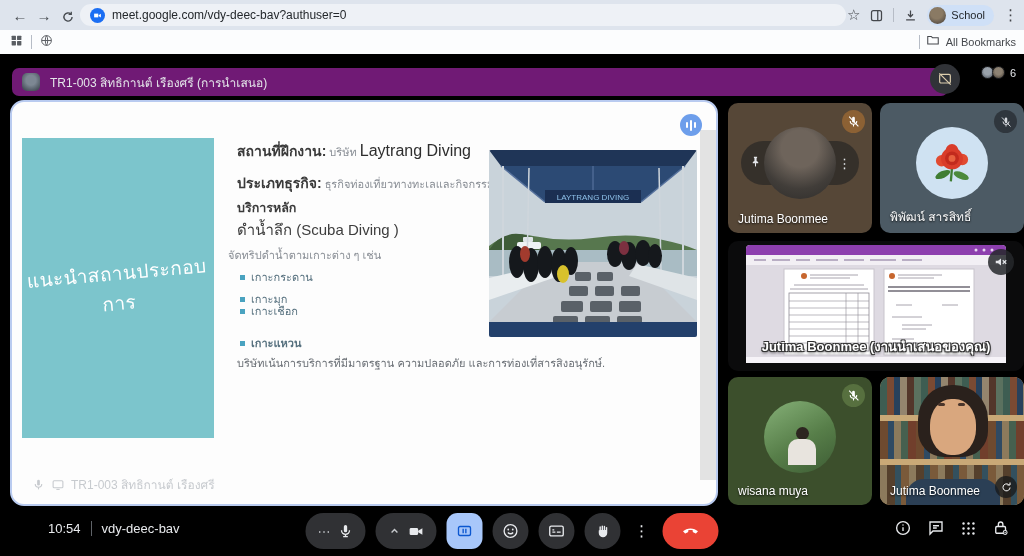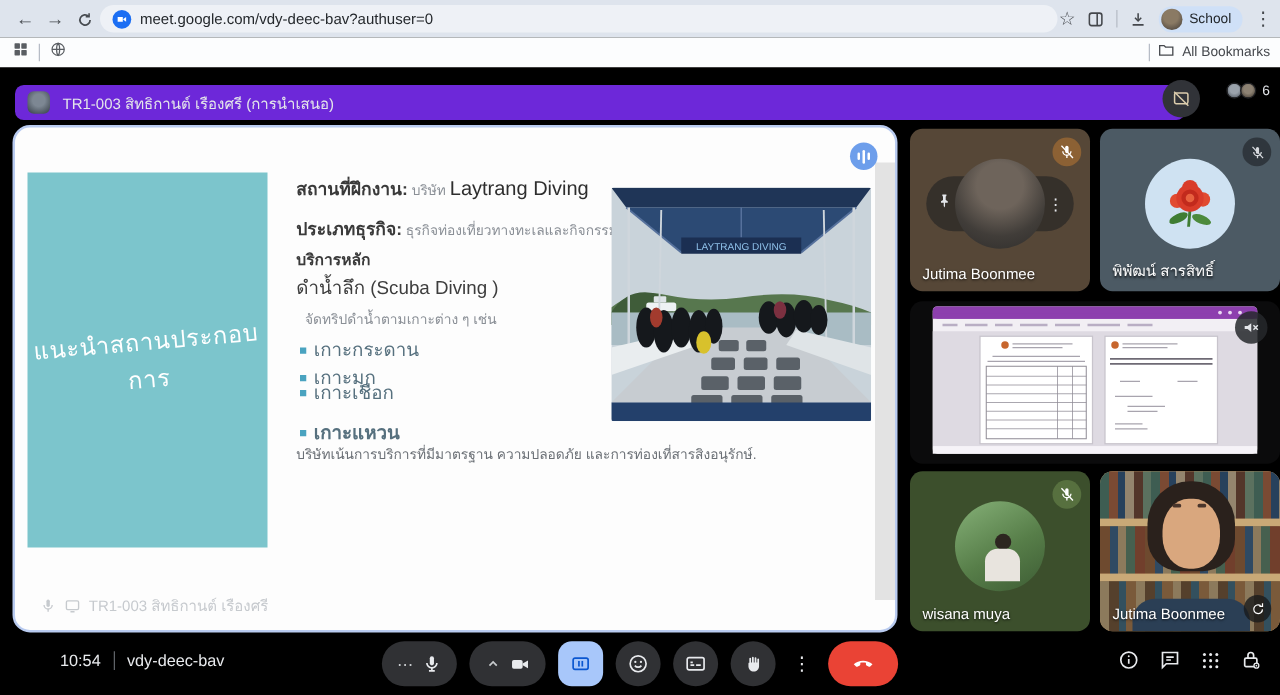--- a/index.html
+++ b/index.html
@@ -20,21 +20,21 @@
   .profile-chip { height:21px; background:#cfe0f7; border-radius:11px; display:flex; align-items:center; gap:5px; padding:0 9px 0 2px; cursor:pointer; }
   .profile-avatar { width:17px; height:17px; border-radius:50%; background:radial-gradient(circle at 45% 35%, #8a7a64 0 40%, #5d5348 75%); }
   .profile-name { font-size:11px; color:#1f2327; }
   .bookmarks { position:absolute; left:0; top:30px; width:1024px; height:24px; background:#fcfdfe; display:flex; align-items:center; }
   .bm-left { display:flex; align-items:center; gap:8px; padding-left:10px; }
   .bm-right { position:absolute; right:8px; top:0; height:24px; display:flex; align-items:center; gap:6px; }
   .bm-label { font-size:11px; color:#45484d; }
 
   
   .meet { position:absolute; left:0; top:54px; width:1024px; height:502px; background:#000; }
-  .meet-header { position:absolute; left:12px; top:14px; width:936px; height:28px; background:#6d28d9; border-radius:7px; display:flex; align-items:center; gap:10px; padding:4px 10px; }
+  .meet-header { position:absolute; left:12px; top:14px; width:936px; height:28px; background:#701a75; border-radius:7px; display:flex; align-items:center; gap:10px; padding:4px 10px; }
   .mh-avatar { width:18px; height:18px; border-radius:5px; background:radial-gradient(circle at 50% 40%, #7d8793 0 35%, #49525c 80%); flex:0 0 auto; }
   .mh-title { font-size:12px; color:#e4e6ea; white-space:nowrap; overflow:hidden; }
   .mh-right { position:absolute; right:64px; top:10px; display:flex; align-items:center; gap:8px; }
   .mh-circle { width:30px; height:30px; border-radius:50%; background:#313338; display:flex; align-items:center; justify-content:center; cursor:pointer; }
   .mh-people { position:absolute; right:8px; top:12px; display:flex; align-items:center; gap:3px; cursor:pointer; }
   .mh-p-av { width:13px; height:13px; border-radius:50%; background:radial-gradient(circle at 50% 40%, #9aa2ab 0 40%, #626a73 80%); border:1px solid #202124; }
   .mh-p-av.b { margin-left:-5px; background:radial-gradient(circle at 50% 40%, #8d8273 0 40%, #584f44 80%); }
   .mh-count { font-size:11px; color:#e4e6ea; margin-left:2px; }
 
   
@@ -42,21 +42,21 @@
   .slide-gray-edge { position:absolute; right:0; top:28px; bottom:24px; width:16px; background:#e3e3e3; }
   .teal-box { position:absolute; left:10px; top:36px; width:192px; height:300px; background:#7cc5cc; display:flex; align-items:center; justify-content:center; }
   .teal-title { color:#fff; font-size:19px; transform:rotate(-5deg); letter-spacing:.5px; text-align:center; }
   .sl { position:absolute; left:225px; white-space:nowrap; }
   .sl-b { font-weight:bold; color:#3a3a3a; font-size:14px; }
   .sl-gray { color:#8a8f96; font-size:11px; }
   .company { font-size:16px; color:#2e2e2e; }
   .scuba { font-size:15px; color:#3d3d3d; }
   .bullet-row { position:absolute; left:228px; display:flex; align-items:center; gap:6px; }
   .bullet-sq { width:5px; height:5px; background:#4aa3c0; }
-  .bullet-txt { font-size:15px; color:#56707e; }
+  .bullet-txt { font-size:11px; color:#56707e; }
   .closing { position:absolute; left:225px; top:252px; font-size:11px; color:#6b7076; }
   .boat-photo { position:absolute; left:477px; top:48px; width:208px; height:187px; border-radius:2px; overflow:hidden; }
   .audio-badge { position:absolute; right:14px; top:12px; width:22px; height:22px; border-radius:50%; background:#6d9eeb; display:flex; align-items:center; justify-content:center; gap:1.5px; }
   .audio-badge i { display:block; width:2.5px; background:#fff; border-radius:2px; }
   .present-overlay { position:absolute; left:20px; bottom:10px; display:flex; align-items:center; gap:6px; opacity:.55; }
   .po-txt { font-size:12px; color:#9aa0a8; }
 
   
   .tile { position:absolute; border-radius:10px; overflow:hidden; }
   .tile-name { position:absolute; left:10px; bottom:7px; font-size:12px; color:#fff; text-shadow:0 1px 2px rgba(0,0,0,.8); white-space:nowrap; }
@@ -207,21 +207,21 @@
       </div>
 
       <div class="sl" style="top:38px;">
         <span class="sl-b">สถานที่ฝึกงาน:</span><span class="sl-gray"> บริษัท </span><span class="company">Laytrang Diving</span>
       </div>
       <div class="sl" style="top:70px;">
         <span class="sl-b">ประเภทธุรกิจ:</span><span class="sl-gray"> ธุรกิจท่องเที่ยวทางทะเลและกิจกรรมดำน้ำ</span>
       </div>
       <div class="sl sl-b" style="top:96px; font-size:12.5px;">บริการหลัก</div>
       <div class="sl scuba" style="top:116px;">ดำน้ำลึก (Scuba Diving )</div>
-      <div class="sl sl-gray" style="top:144px; left:232px;">จัดทริปดำน้ำตามเกาะต่าง ๆ เช่น</div>
+      <div class="sl sl-gray" style="top:144px; left:216px;">จัดทริปดำน้ำตามเกาะต่าง ๆ เช่น</div>
 
       <div class="bullet-row" style="top:166px;">
           <span class="bullet-sq"></span>
           <span class="bullet-txt">เกาะกระดาน</span>
         </div>
       <div class="bullet-row" style="top:188px;">
           <span class="bullet-sq"></span>
           <span class="bullet-txt">เกาะมุก</span>
         </div>
       <div class="bullet-row" style="top:200px;">
@@ -412,20 +412,21 @@
             <line x1="146" y1="98" x2="172" y2="98"></line>
           </g>
         <rect x="0" y="112" width="260" height="6" fill="#f6f3f8"></rect>
       </svg>
       <span class="spk-badge">
         <svg width="14" height="14" viewBox="0 0 24 24" fill="#e4e6ea">
             <path d="M3 10v4h4l5 4V6L7 10H3z"></path>
             <path d="M15 9l6 6M21 9l-6 6" stroke="#e4e6ea" stroke-width="2" fill="none"></path>
           </svg>
       </span>
+      <span class="share-label">Jutima Boonmee (งานนำเสนอของคุณ)</span>
     </div>
 
     <div class="tile tileD">
       <div class="t-avatar avD">
         <span class="fig-head"></span>
         <span class="fig-body"></span>
       </div>
       <span class="mic-badge" style="background:#57703f;">
         <svg width="13" height="13" viewBox="0 0 24 24" fill="none" stroke="#fff" stroke-width="2">
             <rect x="9.5" y="3" width="5" height="11" rx="2.5" fill="#fff" stroke="none"></rect>

